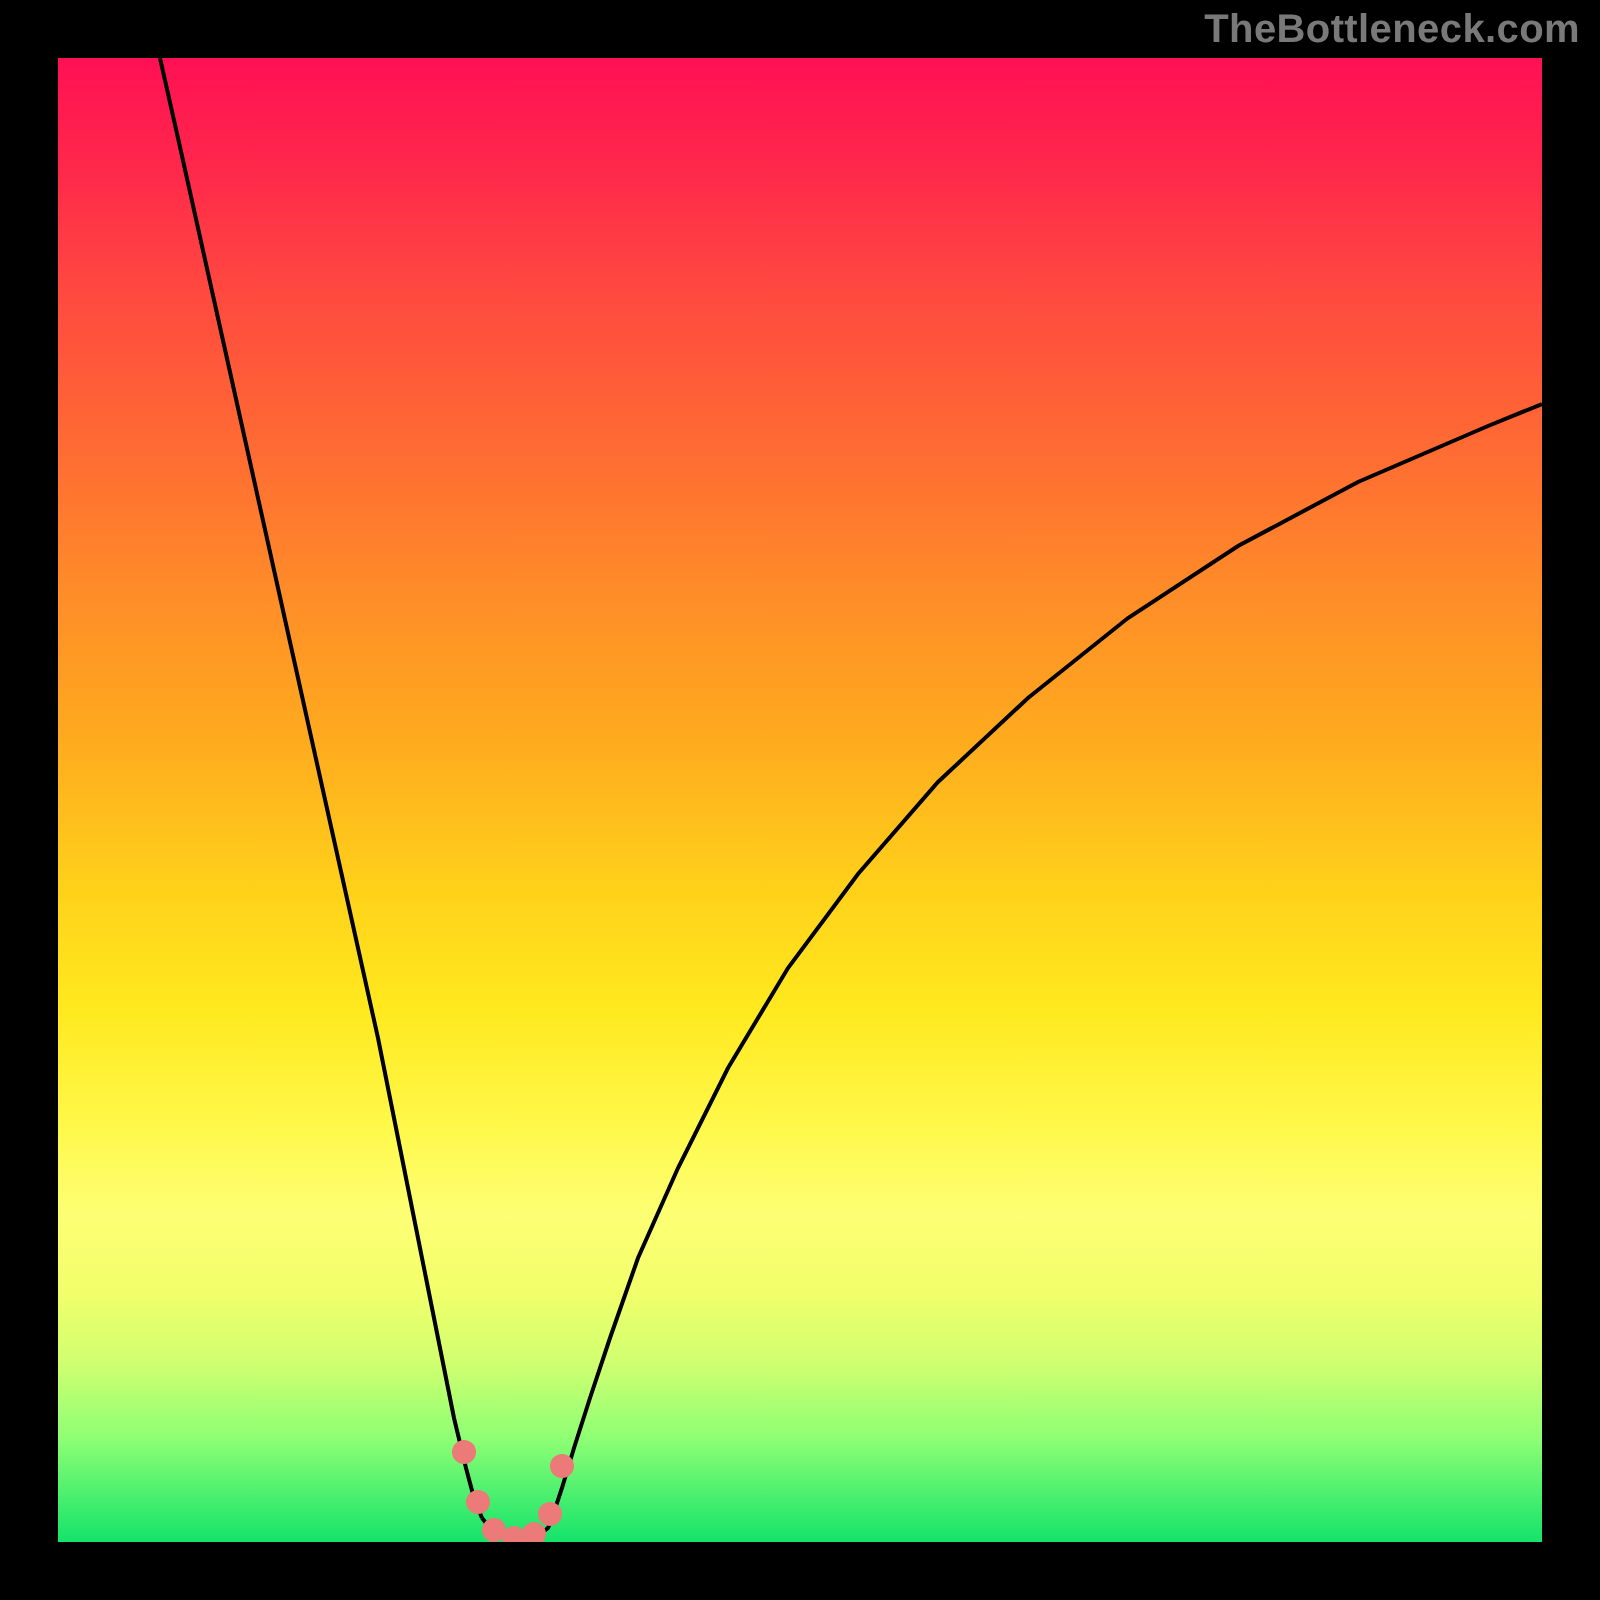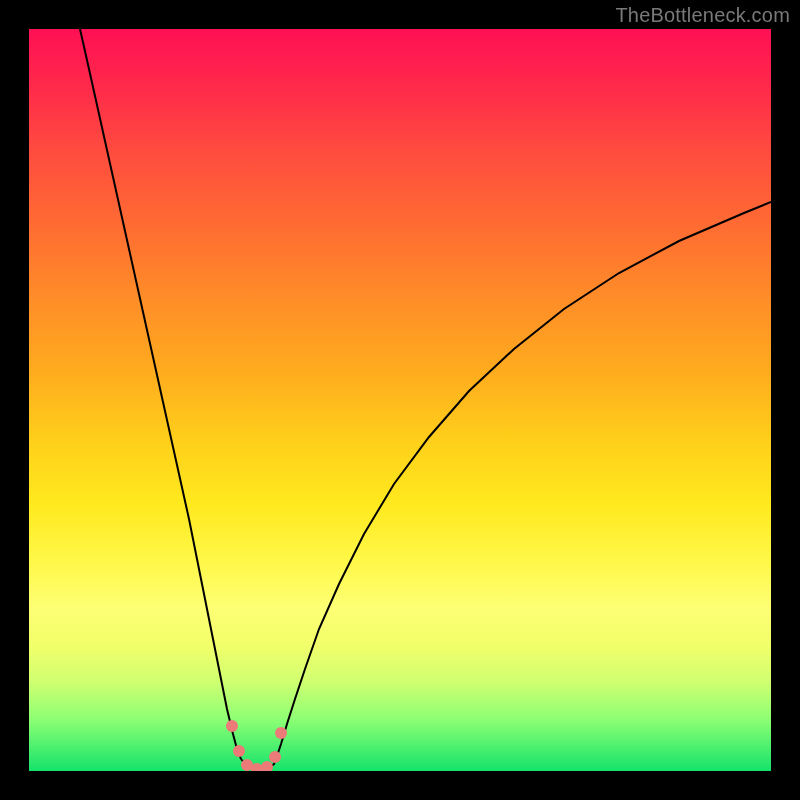--- a/index.html
+++ b/index.html
@@ -15,21 +15,21 @@
     width: 800px;
     height: 800px;
     background: #000;
   }
   .attribution {
     position: absolute;
     top: 4px;
     right: 10px;
     font-family: Arial, Helvetica, sans-serif;
     font-size: 20px;
-    font-weight: 400;
+    font-weight: 700;
     color: #79797a;
     letter-spacing: 0.2px;
     z-index: 10;
   }
   .plot {
     position: absolute;
     left: 29px;
     top: 29px;
     width: 742px;
     height: 742px;

